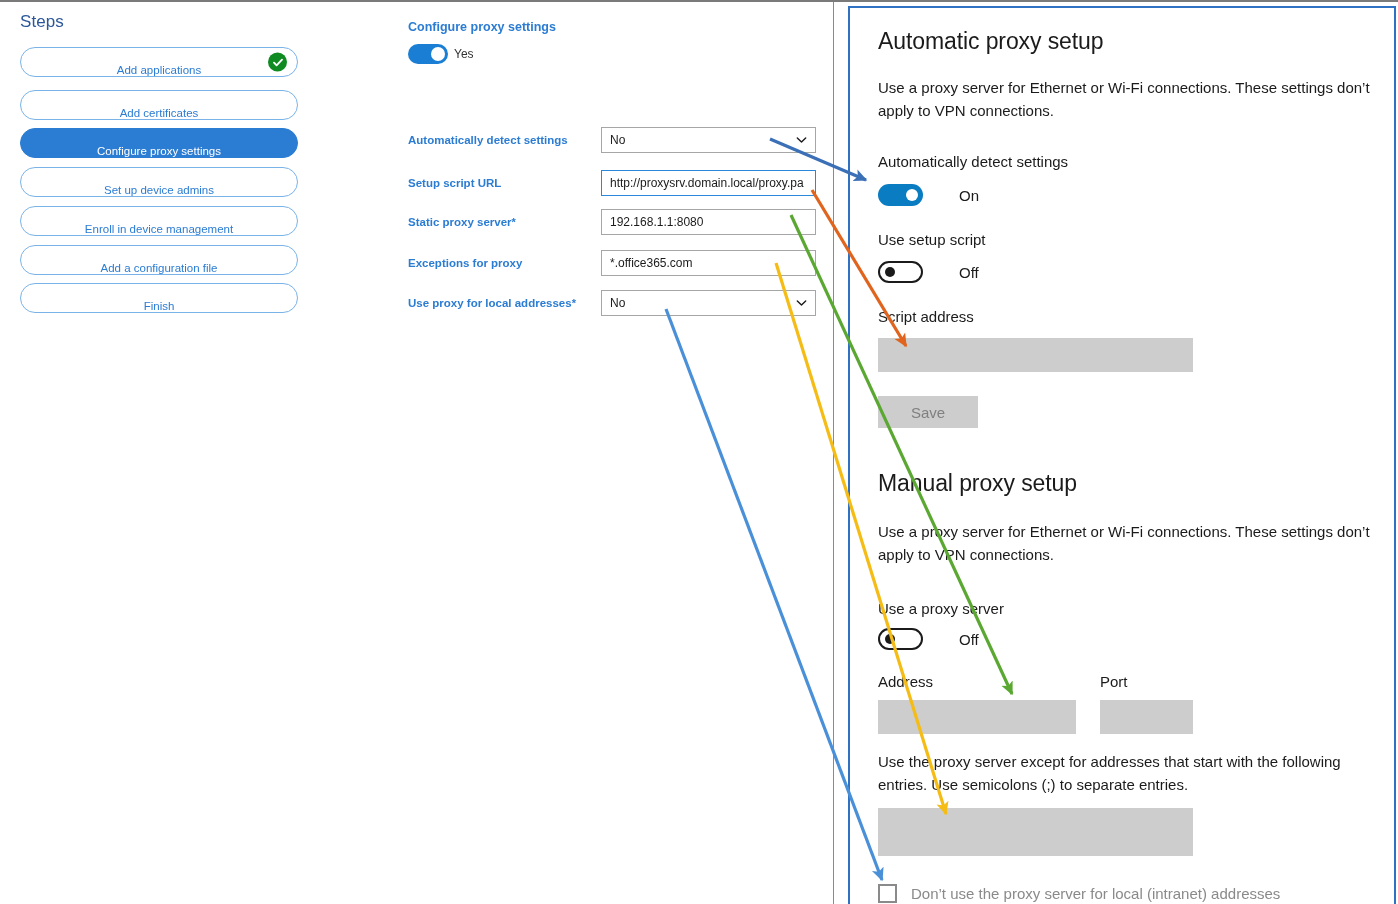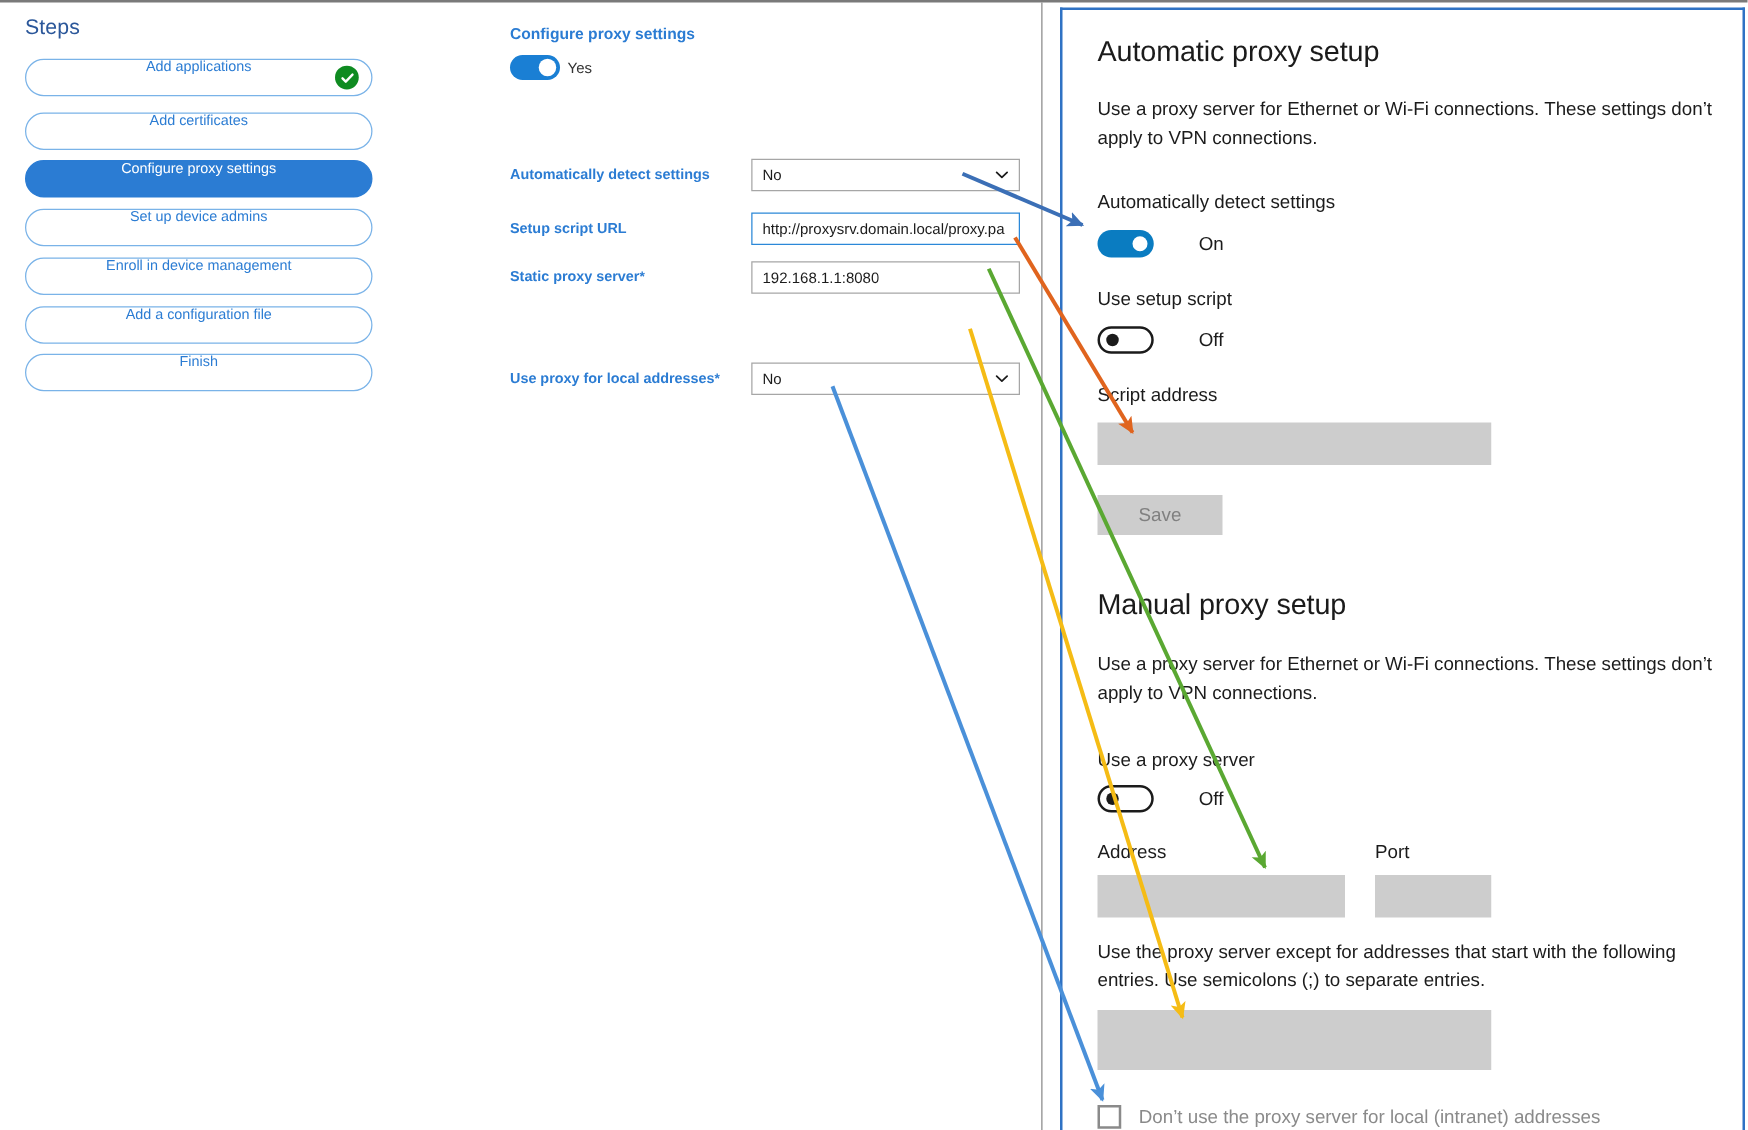--- a/index.html
+++ b/index.html
@@ -54,21 +54,21 @@
     position: absolute;
     left: 20px;
     width: 278px;
     height: 30px;
     border: 1px solid #7ab3e8;
     border-radius: 16px;
     background: #ffffff;
     color: #2b7cd3;
     font-size: 11.5px;
     display: flex;
-    align-items: flex-start;
+    align-items: flex-end;
     justify-content: center;
     box-sizing: border-box;
     user-select: none;
   }
   .step-btn.active {
     background: #2b7cd3;
     border-color: #2b7cd3;
     color: #ffffff;
   }
   .step-check {
@@ -342,20 +342,26 @@
     </div>
   </div>
 
   <div class="field-row" style="top:207px; width:415px">
     <span class="field-label"><span>Static proxy server</span><span class="req-star">*</span></span>
     <div class="ctrl">
       <span class="ctrl-text">192.168.1.1:8080</span>
     </div>
   </div>
 
+  <div class="field-row" style="top:248px; width:415px">
+    <span class="field-label">Exceptions for proxy</span>
+    <div class="ctrl">
+      <span class="ctrl-text">*.office365.com</span>
+    </div>
+  </div>
 
   <div class="field-row" style="top:288px; width:415px">
     <span class="field-label"><span>Use proxy for local addresses</span><span class="req-star">*</span></span>
     <div class="ctrl select">
       <span class="ctrl-text">No</span>
       <span class="chev">
         <svg width="11" height="11" viewBox="0 0 11 11">
             <path d="M1.3 3.4 L5.5 7.4 L9.7 3.4" stroke="#1b1b1b" stroke-width="1.4" fill="none" stroke-linecap="round" stroke-linejoin="round"></path>
           </svg>
       </span>

